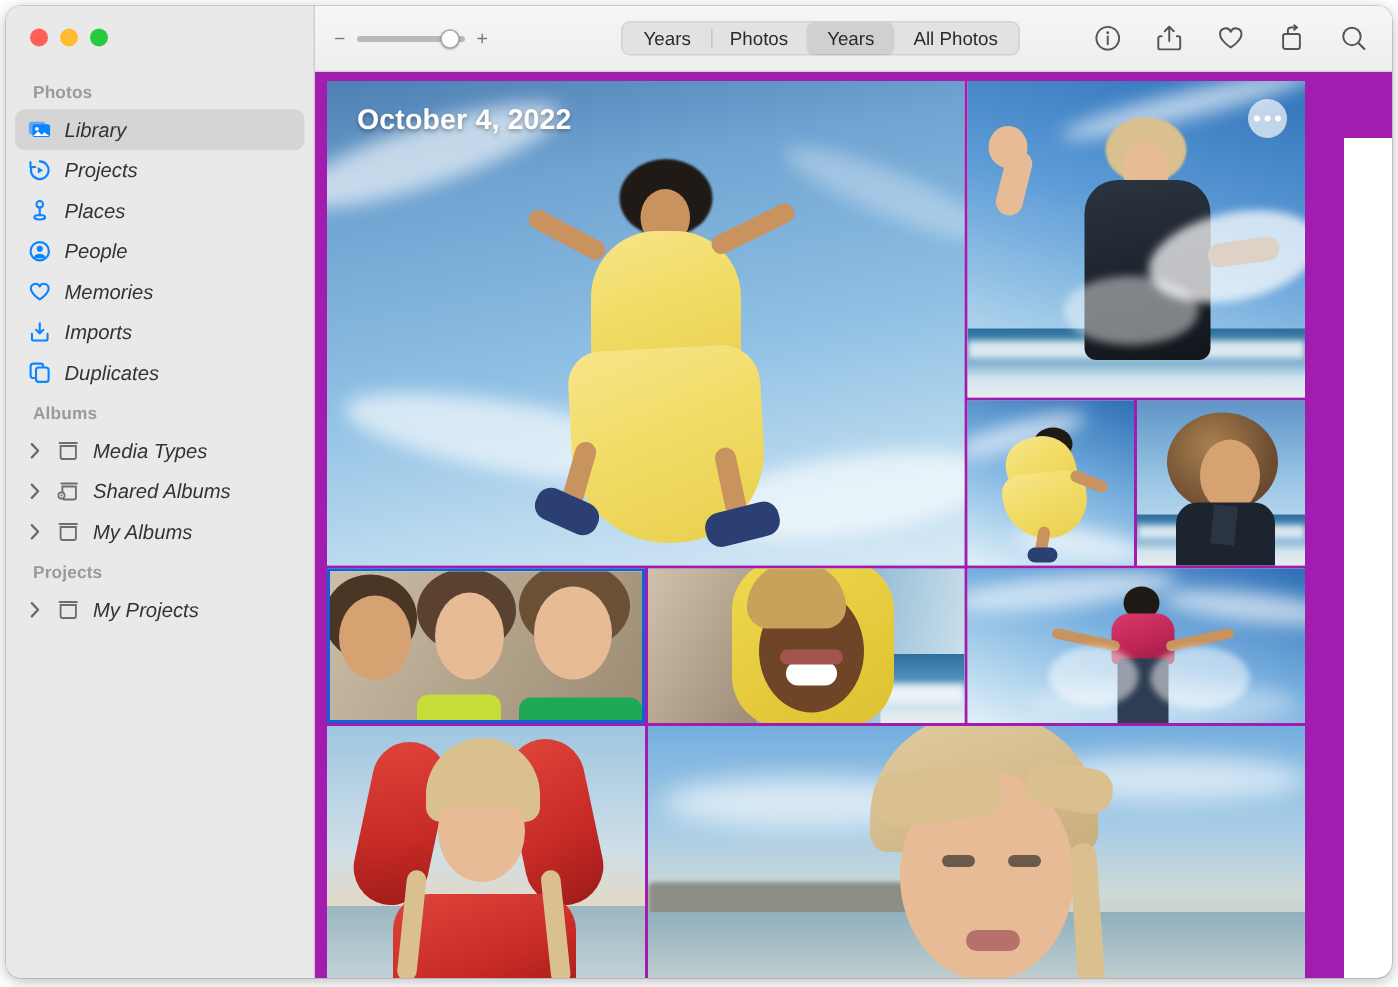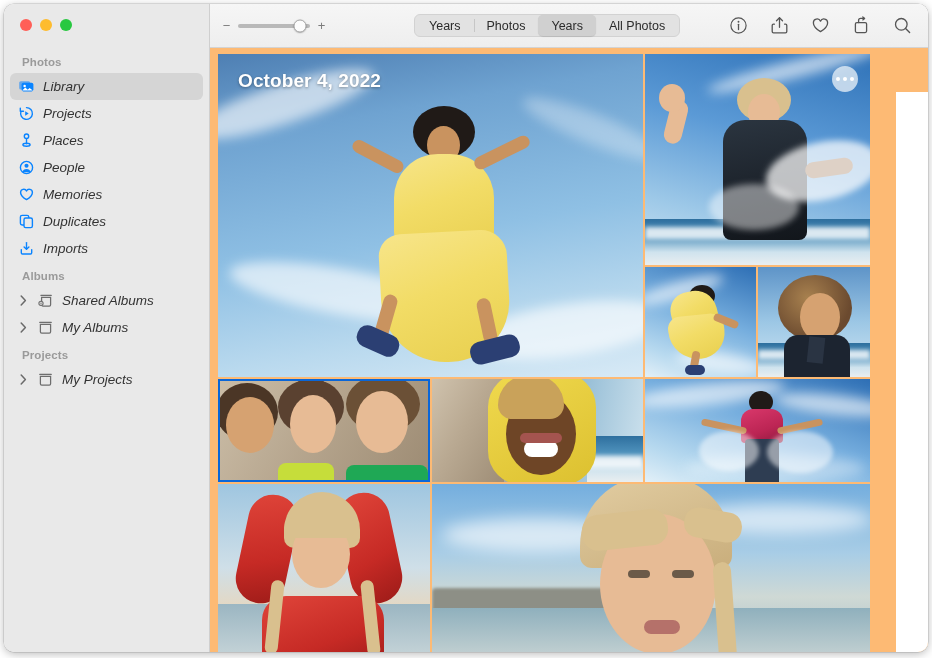--- a/index.html
+++ b/index.html
@@ -184,21 +184,21 @@
     display: flex; align-items: center; justify-content: center;
     cursor: default;
   }
   .tb-btn svg { display: block; }
 
   
   #grid-wrap {
     flex: 1 1 auto;
     position: relative;
     overflow: hidden;
-    background: #fdba74;
+    background: #a21caf;
   }
   #grid {
     position: absolute;
     left: 8px; top: 6px;
     width: 652px;
     height: 612px;
   }
 
   .cell {
     position: absolute;
@@ -359,42 +359,56 @@
             <path d="M8.5 13.6S2.6 10 2.6 6.4a3.1 3.1 0 0 1 5.9-1.4 3.1 3.1 0 0 1 5.9 1.4c0 3.6-5.9 7.2-5.9 7.2z" stroke="#0a84ff" stroke-width="1.4" fill="none" stroke-linejoin="round"></path>
           </svg>
         </span>
         <span class="sb-label">Memories</span>
       </div>
 
 
       <div class="sb-item">
         <span class="sb-icon">
           <svg width="17" height="17" viewBox="0 0 17 17" fill="none">
-            <rect x="2.4" y="2.4" width="8.4" height="9.6" rx="1.7" stroke="#0a84ff" stroke-width="1.4" fill="none"></rect>
-            <rect x="6.0" y="5.0" width="8.4" height="9.6" rx="1.7" stroke="#0a84ff" stroke-width="1.4" fill="#e9e9e9"></rect>
-          </svg>
-        </span>
-        <span class="sb-label">Duplicates</span>
-      </div>
-
-      <div class="sb-item">
-        <span class="sb-icon">
-          <svg width="17" height="17" viewBox="0 0 17 17" fill="none">
             <path d="M8.5 2.6v6.5" stroke="#0a84ff" stroke-width="1.4" stroke-linecap="round"></path>
             <path d="M6.1 6.9l2.4 2.3 2.4-2.3" stroke="#0a84ff" stroke-width="1.4" stroke-linecap="round" stroke-linejoin="round" fill="none"></path>
             <path d="M3.3 9.6v3.2a1.2 1.2 0 0 0 1.2 1.2h8a1.2 1.2 0 0 0 1.2-1.2V9.6" stroke="#0a84ff" stroke-width="1.4" stroke-linecap="round" fill="none"></path>
           </svg>
         </span>
         <span class="sb-label">Imports</span>
       </div>
+
+      <div class="sb-item">
+        <span class="sb-icon">
+          <svg width="17" height="17" viewBox="0 0 17 17" fill="none">
+            <rect x="2.4" y="2.4" width="8.4" height="9.6" rx="1.7" stroke="#0a84ff" stroke-width="1.4" fill="none"></rect>
+            <rect x="6.0" y="5.0" width="8.4" height="9.6" rx="1.7" stroke="#0a84ff" stroke-width="1.4" fill="#e9e9e9"></rect>
+          </svg>
+        </span>
+        <span class="sb-label">Duplicates</span>
+      </div>
     </div>
 
     <div class="sb-section">Albums</div>
     <div class="sb-list">
 
+      <div class="sb-item">
+        <span class="sb-chevron">
+          <svg width="7" height="11" viewBox="0 0 7 11" fill="none">
+            <path d="M1.2 1.1l4.2 4.4-4.2 4.4" stroke="#6a6a6a" stroke-width="1.5" stroke-linecap="round" stroke-linejoin="round" fill="none"></path>
+          </svg>
+        </span>
+        <span class="sb-icon gray">
+          <svg width="15" height="15" viewBox="0 0 15 15" fill="none">
+            <path d="M2.4 4.3h10.2v7.4a1.3 1.3 0 0 1-1.3 1.3H3.7a1.3 1.3 0 0 1-1.3-1.3z" stroke="#6e6e6e" stroke-width="1.25" fill="none"></path>
+            <path d="M1.7 2.3h11.6" stroke="#6e6e6e" stroke-width="1.25" stroke-linecap="round"></path>
+          </svg>
+        </span>
+        <span class="sb-label">Media Types</span>
+      </div>
 
       <div class="sb-item">
         <span class="sb-chevron">
           <svg width="7" height="11" viewBox="0 0 7 11" fill="none">
             <path d="M1.2 1.1l4.2 4.4-4.2 4.4" stroke="#6a6a6a" stroke-width="1.5" stroke-linecap="round" stroke-linejoin="round" fill="none"></path>
           </svg>
         </span>
         <span class="sb-icon gray">
           <svg width="15" height="15" viewBox="0 0 15 15" fill="none">
             <path d="M3.6 4.3h9v7.4a1.3 1.3 0 0 1-1.3 1.3H4.9a1.3 1.3 0 0 1-1.3-1.3z" stroke="#6e6e6e" stroke-width="1.25" fill="none"></path>

